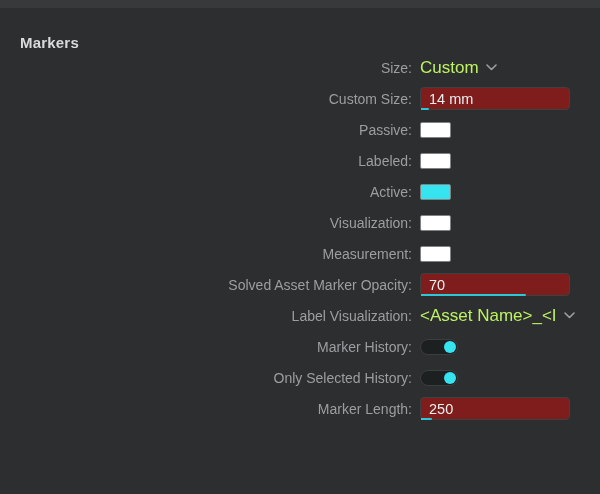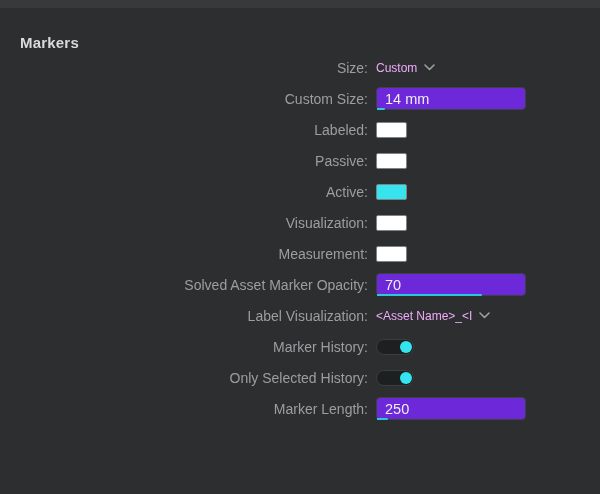--- a/index.html
+++ b/index.html
@@ -21,46 +21,46 @@
     position:absolute;top:0;left:0;right:0;height:8px;
     background:#37393b;
   }
   .panel-title{
     position:absolute;top:13px;left:20px;
     font-size:15px;font-weight:700;color:#d9dadb;
     letter-spacing:.2px;
     margin-top:21px;
   }
   .rows{position:absolute;top:52px;left:0;right:0;}
-  .row{height:31px;display:flex;align-items:center;}
+  .row{height:31px;display:flex;align-items:center;margin-left:44px;}
   .lbl{
     flex:0 0 368px;width:368px;text-align:right;
     color:#9c9ea0;font-size:14px;white-space:nowrap;
   }
   
   .field{position:relative;width:150px;height:23px;margin-left:8px;}
   .field input{
     width:100%;height:100%;box-sizing:border-box;
-    background:#6d28d9;border:1px solid #3e4142;border-radius:4px;
+    background:#7f1d1d;border:1px solid #3e4142;border-radius:4px;
     color:#edefef;font-family:"Liberation Sans",sans-serif;font-size:14.5px;
     padding:0 8px;outline:none;
   }
   .fill{
     position:absolute;left:1px;bottom:0;height:2px;
     background:var(--underline);border-radius:0 1px 1px 0;
   }
   
   .swatch{
     width:31px;height:16px;margin-left:8px;
     border:1px solid #808384;border-radius:2px;
     box-sizing:border-box;
   }
   
   .dd{display:flex;align-items:center;margin-left:8px;}
-  .dd-val{color:#f0abfc;font-size:12px;white-space:nowrap;}
+  .dd-val{color:#bef264;font-size:17px;white-space:nowrap;}
   .chev{margin-left:7px;flex:none;}
   
   .toggle{
     position:relative;width:38px;height:16px;margin-left:8px;
     background:#1d2021;border:1px solid #3b3e3f;border-radius:8px;
     box-sizing:border-box;
   }
   .knob{position:absolute;border-radius:50%;box-sizing:border-box;}
   .toggle.t-on .knob{
     top:1px;right:1px;width:12px;height:12px;background:var(--accent);
@@ -90,26 +90,26 @@
 
   <div class="row">
     <span class="lbl">Custom Size:</span>
     <div class="field">
       <input value="14 mm" style="">
       <div class="fill" style="width: 5%;"></div>
     </div>
   </div>
 
   <div class="row">
-    <span class="lbl">Labeled:</span>
+    <span class="lbl">Passive:</span>
     <div class="swatch" style="background: rgb(255, 255, 255);"></div>
   </div>
 
   <div class="row">
-    <span class="lbl">Passive:</span>
+    <span class="lbl">Labeled:</span>
     <div class="swatch" style="background: rgb(255, 255, 255);"></div>
   </div>
 
   <div class="row">
     <span class="lbl">Active:</span>
     <div class="swatch" style="background: rgb(53, 228, 238);"></div>
   </div>
 
   <div class="row">
     <span class="lbl">Visualization:</span>

